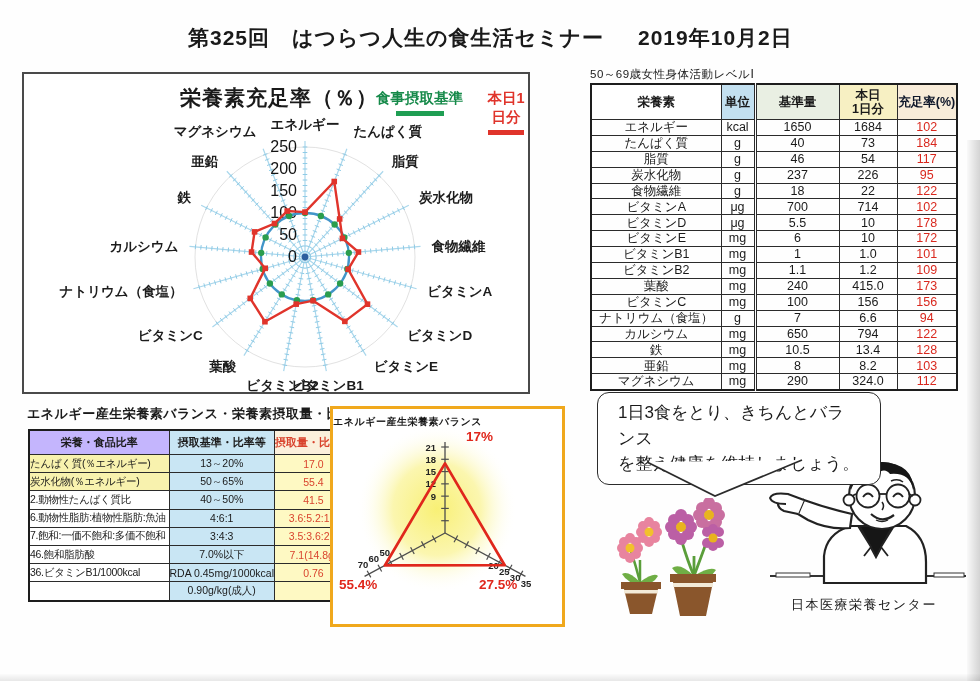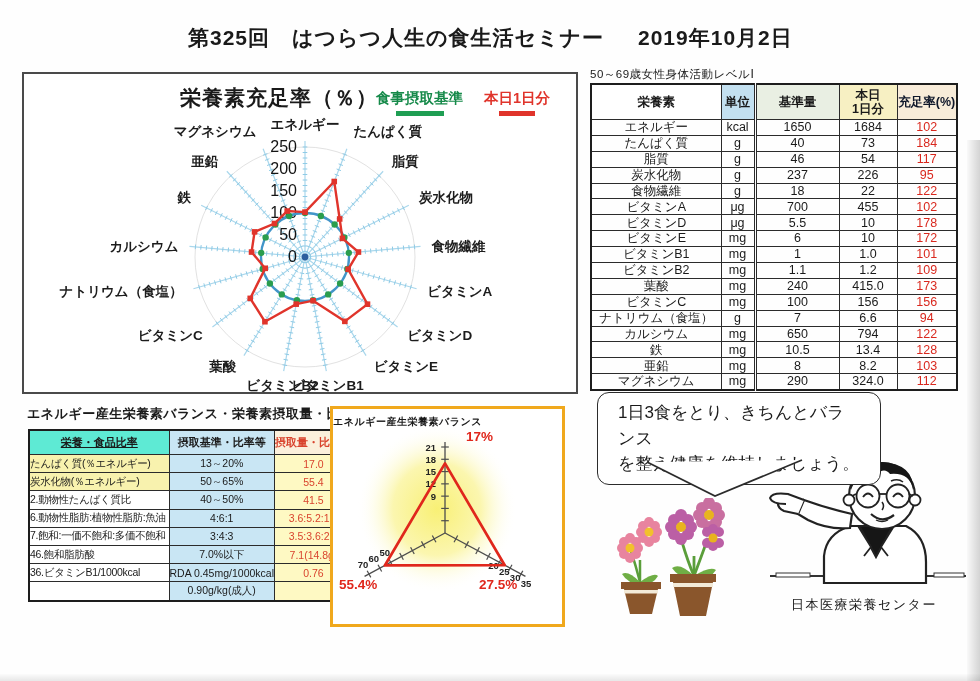--- a/index.html
+++ b/index.html
@@ -9,21 +9,21 @@
     font-family:"Liberation Sans","DejaVu Sans",sans-serif;
     color:#1a1a1a;
   }
   .abs{position:absolute;}
 
   
   .main-title{left:188px;top:24px;font-size:21px;font-weight:bold;letter-spacing:1px;white-space:nowrap;}
   .main-title .date{margin-left:34px;}
 
   
-  .radar-panel{left:22px;top:72px;width:504px;height:318px;border:2px solid #4a4a4a;background:#fff;padding-left:48px;}
+  .radar-panel{left:22px;top:72px;width:504px;height:318px;border:2px solid #4a4a4a;background:#fff;}
   .radar-title{position:absolute;left:156px;top:10px;font-size:21px;font-weight:bold;letter-spacing:1px;}
   .legend{position:absolute;top:15px;font-size:14.5px;font-weight:bold;text-align:center;}
   .legend .bar{display:block;height:4.5px;margin:3px auto 0;}
   .legend-green{left:352px;color:#168a4a;}
   .legend-green .bar{background:#1f9e53;width:48px;}
   .legend-red{left:460px;color:#e0342b;}
   .legend-red .bar{background:#e0342b;width:36px;}
   #radar-svg{position:absolute;left:0;top:0;}
 
   
@@ -39,21 +39,21 @@
   .h3{background:#f7f0c3;}
   .h4{background:#f8ecd9;color:#0f172a;}
   td.rate{color:#d9281e;}
 
   
   .balance-title{left:27px;top:405px;font-size:13px;font-weight:bold;letter-spacing:0.5px;}
   #balance-table{position:absolute;left:28px;top:429px;border-collapse:collapse;table-layout:fixed;border:2px solid #1d1d1d;}
   #balance-table th,#balance-table td{border:1px solid #2b2b2b;padding:0;overflow:hidden;white-space:nowrap;}
   #balance-table th{height:23px;font-size:11px;font-weight:bold;text-align:center;}
   #balance-table td{height:17.2px;font-size:10.5px;}
-  .bh0{background:#5eead4;text-decoration:underline;}
+  .bh0{background:#c4b5fd;}
   .bh1{background:#c9e6f4;}
   .bh2{background:#fbf0dc;color:#d9442e;}
   td.bl-label{text-align:left;padding-left:3px;background:#fff;letter-spacing:-0.3px;}
   td.bl-label.hl{background:#f8f2ae;}
   td.bl-std{background:#c9e6f4;text-align:center;}
   td.bl-std.small{font-size:9.5px;}
   td.bl-val{background:#fef9c3;color:#d9442e;text-align:center;}
 
   
   .triangle-panel{left:330px;top:406px;width:229px;height:215px;border:3px solid #f0a81c;background:#fff;}
@@ -559,21 +559,21 @@
         <td>食物繊維</td>
         <td>g</td>
         <td>18</td>
         <td>22</td>
         <td class="rate">122</td>
       </tr>
       <tr>
         <td>ビタミンA</td>
         <td>μg</td>
         <td>700</td>
-        <td>455</td>
+        <td>714</td>
         <td class="rate">102</td>
       </tr>
       <tr>
         <td>ビタミンD</td>
         <td>μg</td>
         <td>5.5</td>
         <td>10</td>
         <td class="rate">178</td>
       </tr>
       <tr>

